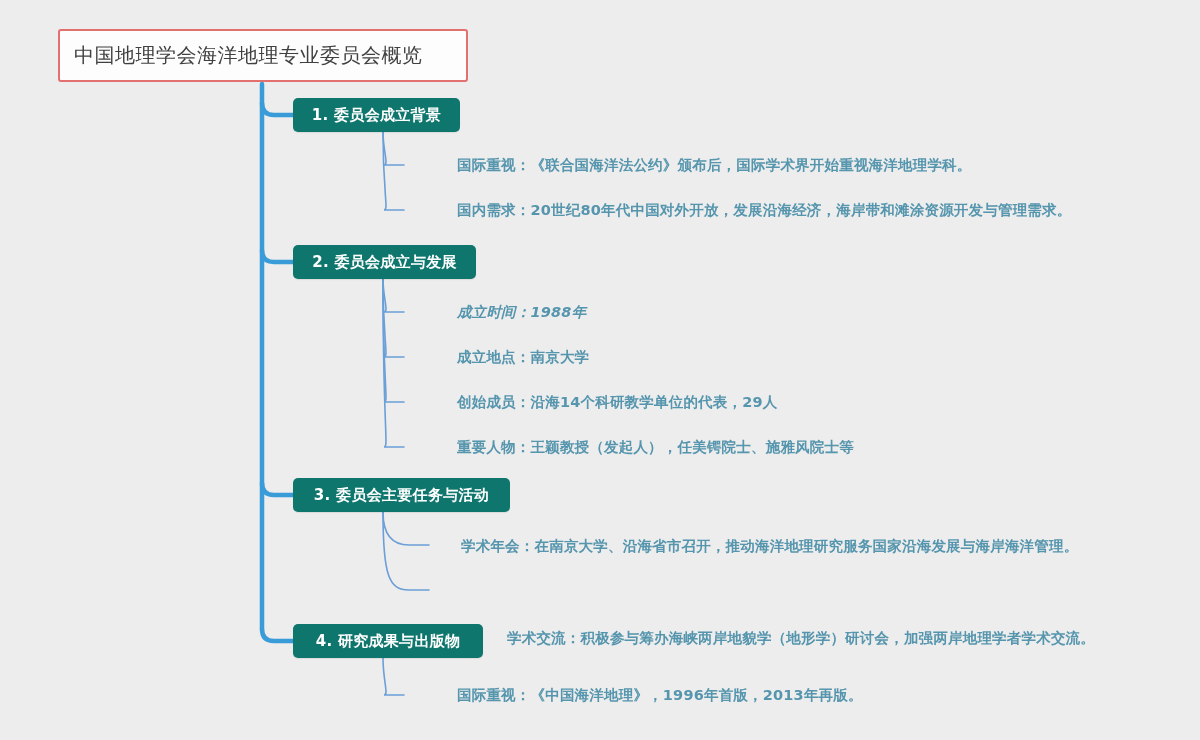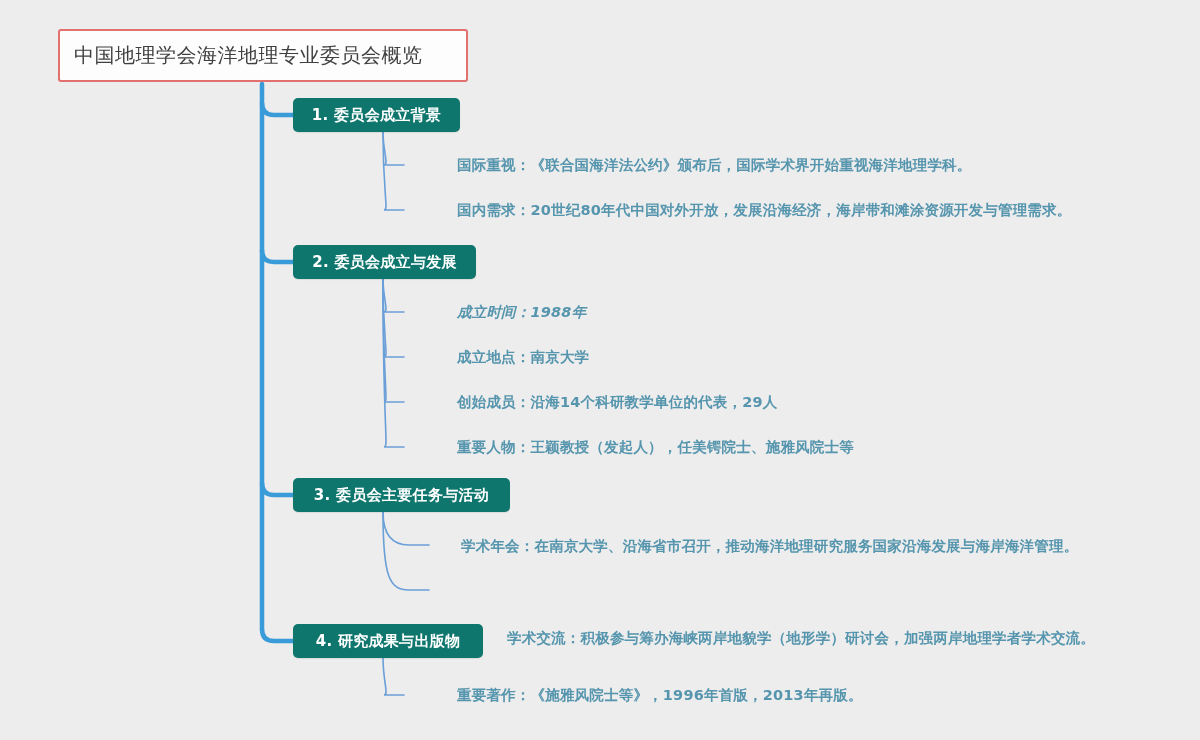--- a/index.html
+++ b/index.html
@@ -155,17 +155,17 @@
       <div class="leaf-node" style="left: 416px; top: 534px; align-items: flex-end;">
         <span class="leaf-label">学术年会：在南京大学、沿海省市召开，推动海洋地理研究服务国家沿海发展与海岸海洋管理。</span>
       </div>
       <div class="leaf-node" style="left: 462px; top: 579px; margin-top: 48px;">
         <span class="leaf-label">学术交流：积极参与筹办海峡两岸地貌学（地形学）研讨会，加强两岸地理学者学术交流。</span>
       </div>
       <div class="branch-node" style="left: 293px; top: 624px; width: 190px;">
         <span class="branch-label">4. 研究成果与出版物</span>
       </div>
       <div class="leaf-node" style="left: 412px; top: 684px;">
-        <span class="leaf-label">重要著作：《施雅风院士等》，1996年首版，2013年再版。</span>
+        <span class="leaf-label">国际重视：《中国海洋地理》，1996年首版，2013年再版。</span>
       </div>
     </div>
 
 </div>
 
 </body></html>

